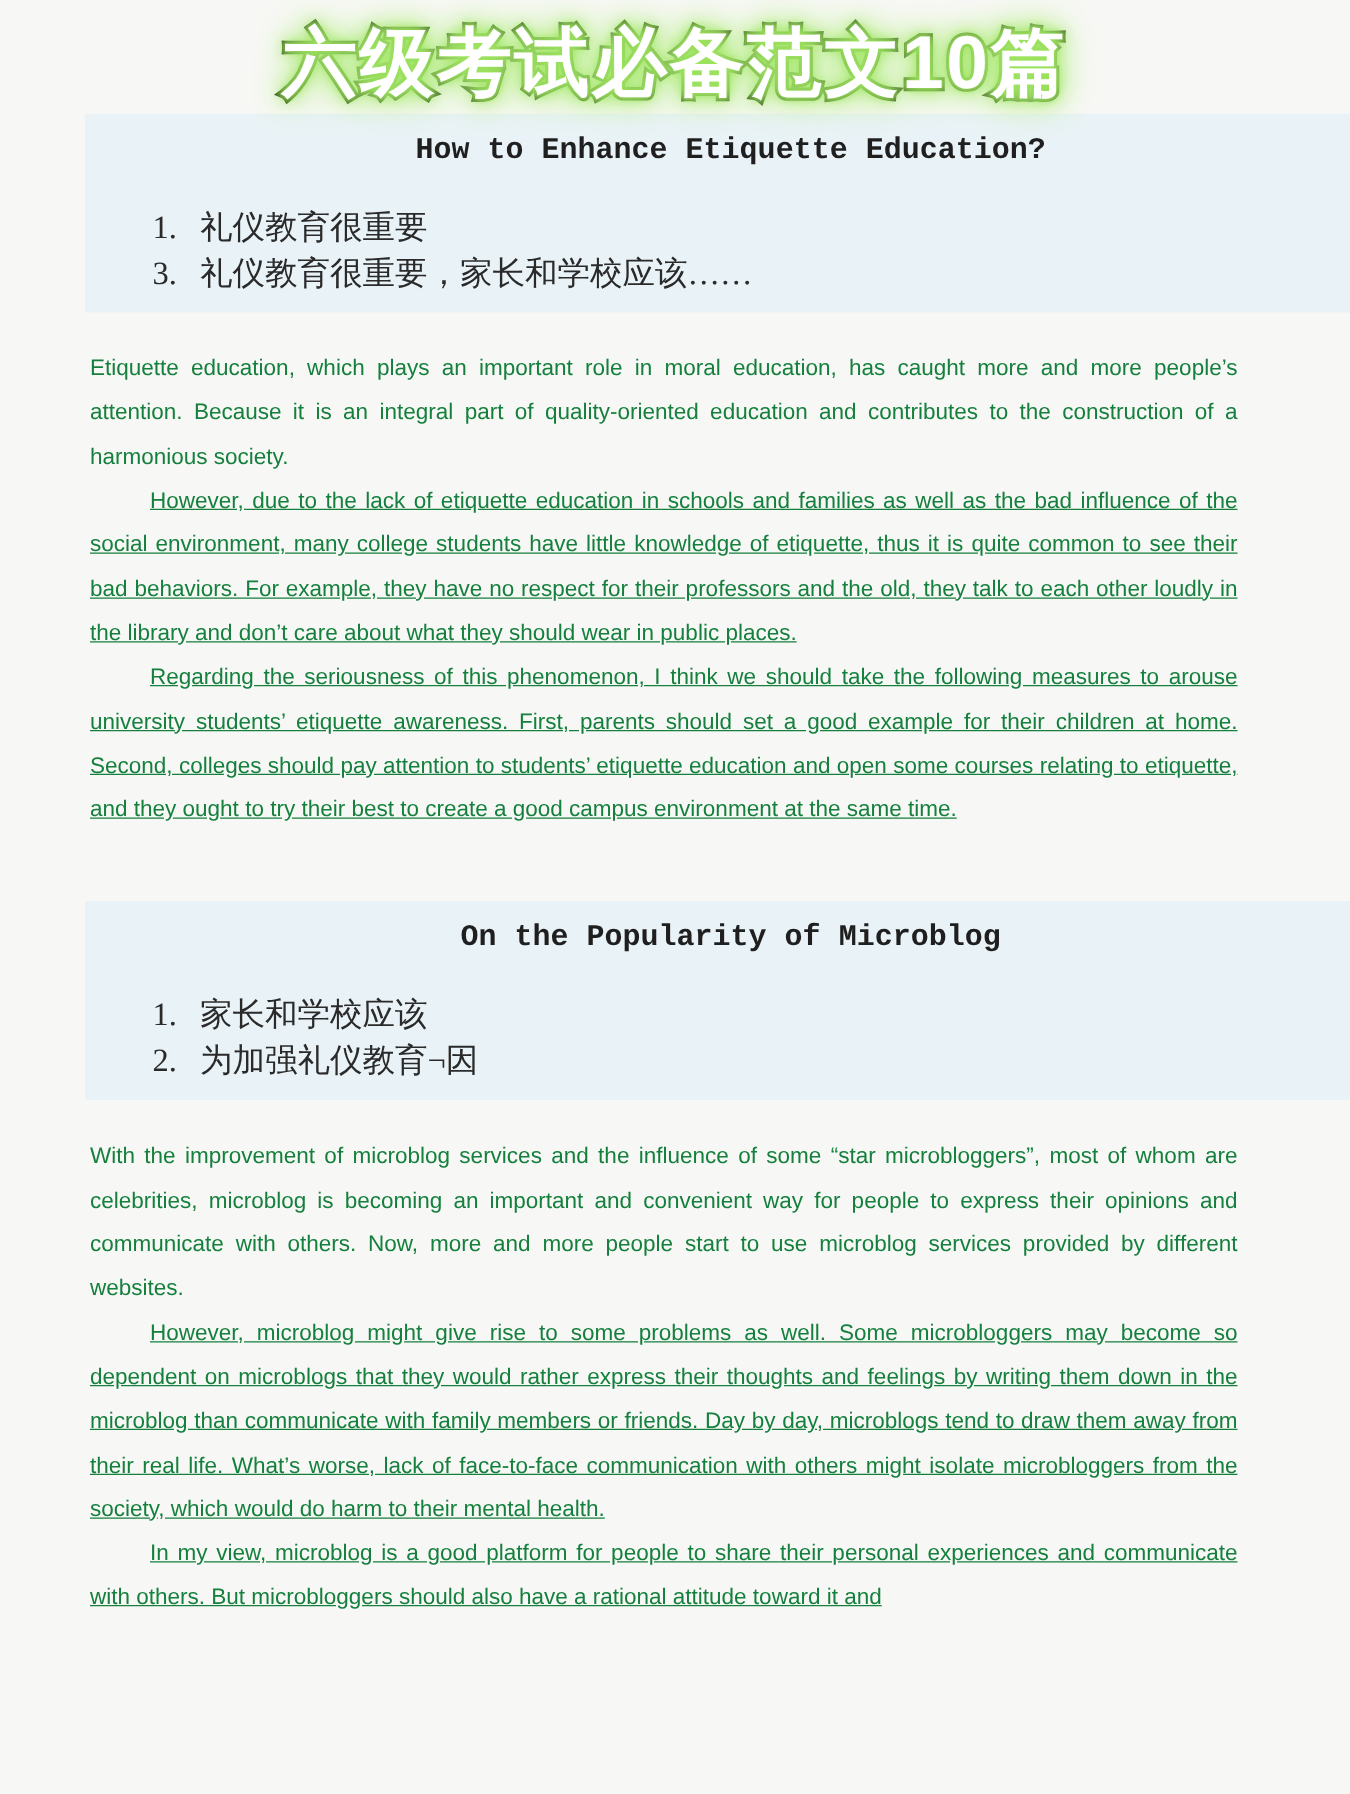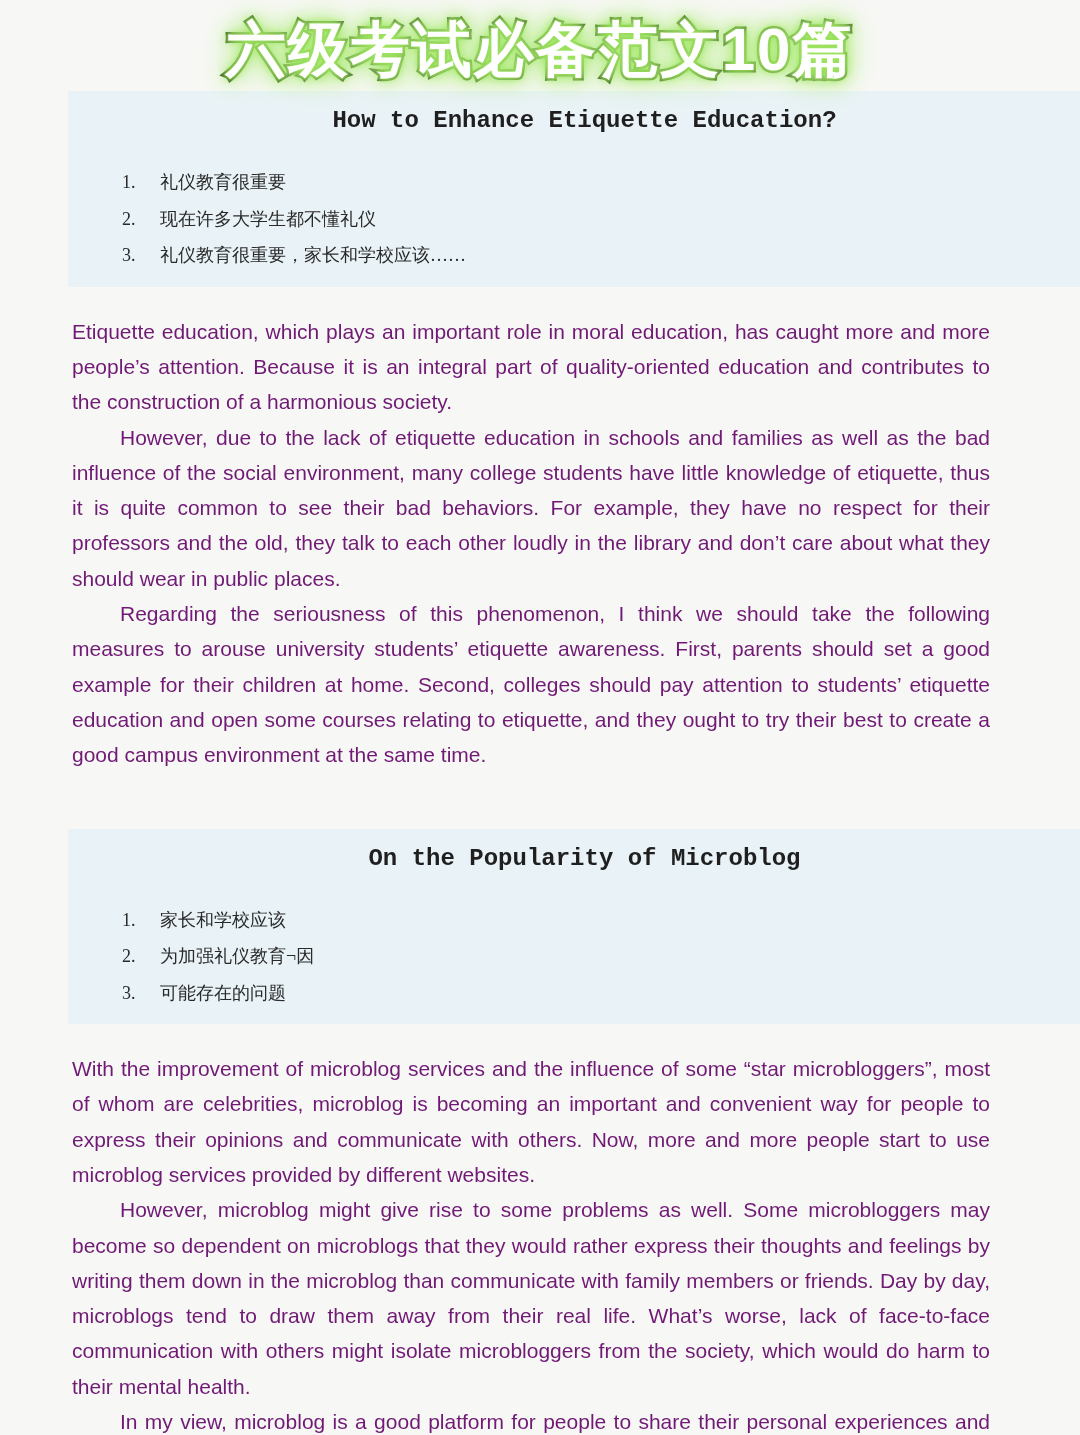--- a/index.html
+++ b/index.html
@@ -47,62 +47,59 @@
     font-size: 24px;
     color: #1f1f1f;
     line-height: 30px;
   }
   .outline {
     margin-top: 28px;
     padding-left: 34px;
   }
   .outline-item {
     font-family: "Liberation Serif", "DejaVu Serif", serif;
-    font-size: 18px;
+    font-size: 26px;
     line-height: 36.5px;
     color: #2a2a2a;
     white-space: nowrap;
   }
   .outline-item .num {
     display: inline-block;
     min-width: 28px;
     margin-right: 10px;
     font-family: "Liberation Serif", "DejaVu Serif", serif;
   }
 
   
   .essay-body {
     margin: 27px 0 0 72px;
     width: 918px;
     font-family: "Liberation Sans", sans-serif;
-    font-size: 21px;
+    font-size: 18px;
     line-height: 35.3px;
-    color: #701a75;
+    color: #15803d;
     text-align: justify;
   }
   .essay-body p { margin: 0; }
-  .essay-body p.indent { text-indent: 48px; }
+  .essay-body p.indent { text-indent: 48px; text-decoration: underline; }
 
   .gap-between-essays { height: 56px; }
 </style>
 </head>
 <body>
 
 <div class="page">
 
   <div class="banner">六级考试必备范文10篇</div>
 
   <div class="section-box">
     <div class="section-title">How to Enhance Etiquette Education?</div>
     <div class="outline">
       <div class="outline-item">
         <span class="num">1.</span><span>礼仪教育很重要</span>
-      </div>
-      <div class="outline-item">
-        <span class="num">2.</span><span>现在许多大学生都不懂礼仪</span>
       </div>
       <div class="outline-item">
         <span class="num">3.</span><span>礼仪教育很重要，家长和学校应该……</span>
       </div>
     </div>
   </div>
 
   <div class="essay-body">
     <p>Etiquette education, which plays an important role in moral education, has caught more and more people’s attention. Because it is an integral part of quality-oriented education and contributes to the construction of a harmonious society.</p>
     <p class="indent">However, due to the lack of etiquette education in schools and families as well as the bad influence of the social environment, many college students have little knowledge of etiquette, thus it is quite common to see their bad behaviors. For example, they have no respect for their professors and the old, they talk to each other loudly in the library and don’t care about what they should wear in public places.</p>
@@ -113,23 +110,20 @@
 
   <div class="section-box">
     <div class="section-title">On the Popularity of Microblog</div>
     <div class="outline">
       <div class="outline-item">
         <span class="num">1.</span><span>家长和学校应该</span>
       </div>
       <div class="outline-item">
         <span class="num">2.</span><span>为加强礼仪教育¬因</span>
       </div>
-      <div class="outline-item">
-        <span class="num">3.</span><span>可能存在的问题</span>
-      </div>
     </div>
   </div>
 
   <div class="essay-body">
     <p>With the improvement of microblog services and the influence of some “star microbloggers”, most of whom are celebrities, microblog is becoming an important and convenient way for people to express their opinions and communicate with others. Now, more and more people start to use microblog services provided by different websites.</p>
     <p class="indent">However, microblog might give rise to some problems as well. Some microbloggers may become so dependent on microblogs that they would rather express their thoughts and feelings by writing them down in the microblog than communicate with family members or friends. Day by day, microblogs tend to draw them away from their real life. What’s worse, lack of face-to-face communication with others might isolate microbloggers from the society, which would do harm to their mental health.</p>
     <p class="indent">In my view, microblog is a good platform for people to share their personal experiences and communicate with others. But microbloggers should also have a rational attitude toward it and</p>
   </div>
 
 </div>

